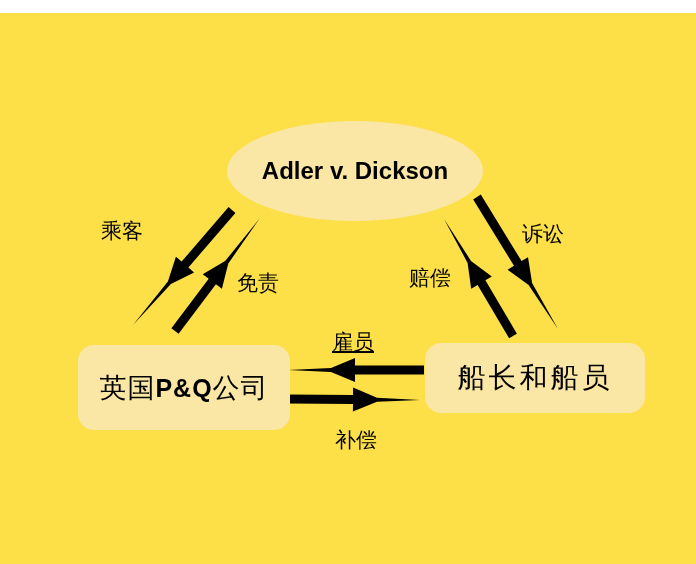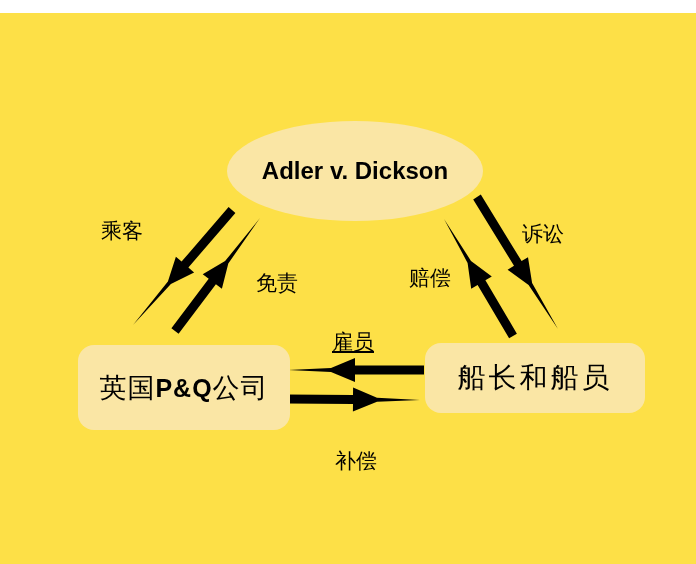--- a/index.html
+++ b/index.html
@@ -95,23 +95,23 @@
   <div class="node node-rect node-pq" style="background: rgb(250, 230, 165); text-align: center;">
     <span><span>英国</span><span class="latin-bold">P&amp;Q</span><span>公司</span></span>
   </div>
 
   <div class="node node-rect node-crew" style="background: rgb(250, 230, 165);">
     <span>船长和船员</span>
   </div>
 
   <div class="edge-label" style="left:122px; top:218px;">乘客</div>
 
-  <div class="edge-label" style="left:277px; top:270px;">免责</div>
+  <div class="edge-label" style="left:258px; top:270px;">免责</div>
 
   <div class="edge-label" style="left:430px; top:265px;">赔偿</div>
 
   <div class="edge-label" style="left:543px; top:221px;font-family:Liberation Mono, monospace;">诉讼</div>
 
   <div class="edge-label" style="left:353px; top:329px;text-decoration:underline;">雇员</div>
 
-  <div class="edge-label" style="left:356px; top:448px;">补偿</div>
+  <div class="edge-label" style="left:356px; top:427px;">补偿</div>
 
 </div>
 
 </body></html>

